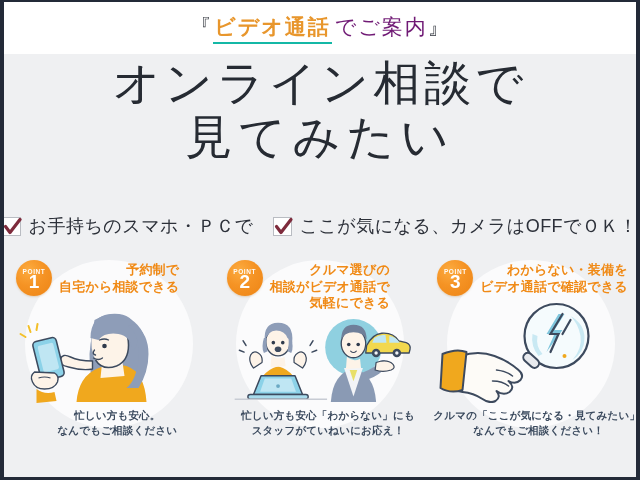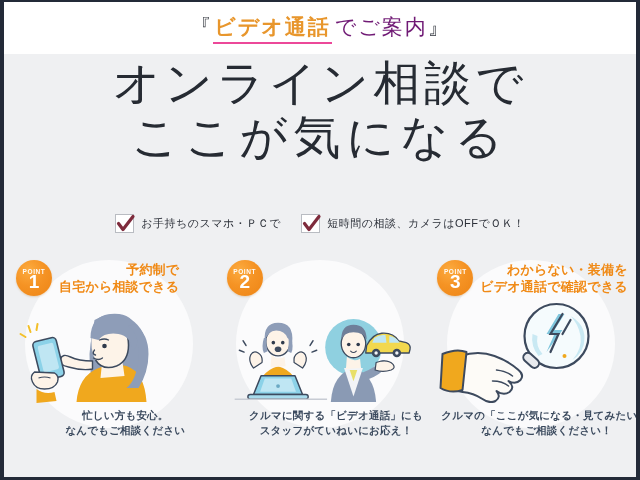--- a/index.html
+++ b/index.html
@@ -49,21 +49,21 @@
     align-items: baseline;
   }
   .bracket-open, .bracket-close {
     color: #2b2f38;
     font-weight: 500;
     font-size: 21px;
   }
   .header-accent {
     color: #e8962c;
     font-weight: 700;
-    border-bottom: 2px solid #ec4899;
+    border-bottom: 2px solid #14b8a6;
     padding: 0 1px 1px 1px;
     margin: 0 1px;
     letter-spacing: 2px;
   }
   .header-tail {
     color: #701a75;
     font-weight: 500;
     letter-spacing: 2px;
     margin-left: 2px;
   }
@@ -104,21 +104,21 @@
     position: relative;
     width: 19px;
     height: 19px;
     background: #ffffff;
     border: 1px solid #b9bcc2;
     box-sizing: border-box;
     flex: 0 0 auto;
   }
   .check-box svg { position: absolute; left: -1px; top: -2px; }
   .check-label {
-    font-size: 11px;
+    font-size: 18px;
     color: #2c3039;
     font-weight: 400;
     letter-spacing: 0.5px;
     white-space: nowrap;
   }
 
   
   .points {
     position: absolute;
     left: 0; top: 250px;
@@ -192,21 +192,21 @@
     position: absolute;
     left: 50%;
     transform: translateX(-50%);
     top: 46px;
     width: 185px;
     height: 105px;
     z-index: 2;
   }
   .caption {
     position: absolute;
-    left: 16px;
+    left: 8px;
     top: 156px;
     width: 100%;
     text-align: center;
     z-index: 3;
     font-size: 10.5px;
     font-weight: 700;
     color: #3b4a5e;
     line-height: 15px;
     letter-spacing: 0.2px;
   }
@@ -221,41 +221,41 @@
     <div class="header-line">
       <span class="bracket-open">『</span>
       <span class="header-accent">ビデオ通話</span>
       <span class="header-tail">でご案内</span>
       <span class="bracket-close">』</span>
     </div>
   </div>
 
   <div class="title-block">
     <div class="title-line line1">オンライン相談で</div>
-    <div class="title-line line2">ここが気になる</div>
+    <div class="title-line line2">見てみたい</div>
   </div>
 
   <div class="check-row">
 
     <div class="check-item">
       <span class="check-box">
         <svg width="21" height="22" viewBox="0 0 21 22">
           <path d="M3.5 10.5 L8 16.5 L18 3.5" fill="none" stroke="#7e2b3c" stroke-width="3.2" stroke-linecap="round" stroke-linejoin="round"></path>
         </svg>
       </span>
       <span class="check-label">お手持ちのスマホ・ＰＣで</span>
     </div>
 
     <div class="check-item">
       <span class="check-box">
         <svg width="21" height="22" viewBox="0 0 21 22">
           <path d="M3.5 10.5 L8 16.5 L18 3.5" fill="none" stroke="#7e2b3c" stroke-width="3.2" stroke-linecap="round" stroke-linejoin="round"></path>
         </svg>
       </span>
-      <span class="check-label">短時間の相談、カメラはOFFでＯＫ！</span>
+      <span class="check-label">ここが気になる、カメラはOFFでＯＫ！</span>
     </div>
 
   </div>
 
   <div class="points">
 
     <div class="point-col">
       <div class="circle-bg"></div>
 
       <div class="point-head">
@@ -315,20 +315,25 @@
       </div>
     </div>
 
     <div class="point-col">
       <div class="circle-bg"></div>
 
       <div class="point-head">
         <span class="badge">
           <span class="badge-word">POINT</span>
           <span class="badge-num">2</span>
+        </span>
+        <span class="point-title">
+          <div>クルマ選びの</div>
+          <div>相談がビデオ通話で</div>
+          <div>気軽にできる</div>
         </span>
       </div>
 
       <svg class="illus" viewBox="0 0 185 105" style="top:52px;height:99px">
 
         <circle cx="128" cy="46" r="30" fill="#8fd0e0"></circle>
 
         <path d="M104 104 q2 -30 24 -36 q22 6 24 36 z" fill="#8a9ab4"></path>
         <path d="M118 68 l10 30 l10 -30 z" fill="#f2f4f7"></path>
         <path d="M124 70 l4 12 l4 -12 z" fill="#e8e06a"></path>
@@ -381,21 +386,21 @@
 
         <path d="M30 76 l36 0 l8 20 l-52 0 z" fill="#8cd2e8" stroke="#3d4a5e" stroke-width="1.6" stroke-linejoin="round"></path>
         <path d="M34 79 l28 0 l5 14 l-38 0 z" fill="#bfe6f3"></path>
         <circle cx="48" cy="87" r="2" fill="#6aa9c4"></circle>
         <rect x="16" y="96" width="64" height="5" rx="2.5" fill="#a9dced" stroke="#3d4a5e" stroke-width="1.5"></rect>
 
         <line x1="2" y1="101" x2="100" y2="101" stroke="#c8ccd4" stroke-width="1.4"></line>
       </svg>
 
       <div class="caption">
-        <div>クルマに関する「ビデオ通話」にも</div>
+        <div>忙しい方も安心「わからない」にも</div>
         <div>スタッフがていねいにお応え！</div>
       </div>
     </div>
 
     <div class="point-col">
       <div class="circle-bg"></div>
 
       <div class="point-head">
         <span class="badge">
           <span class="badge-word">POINT</span>

